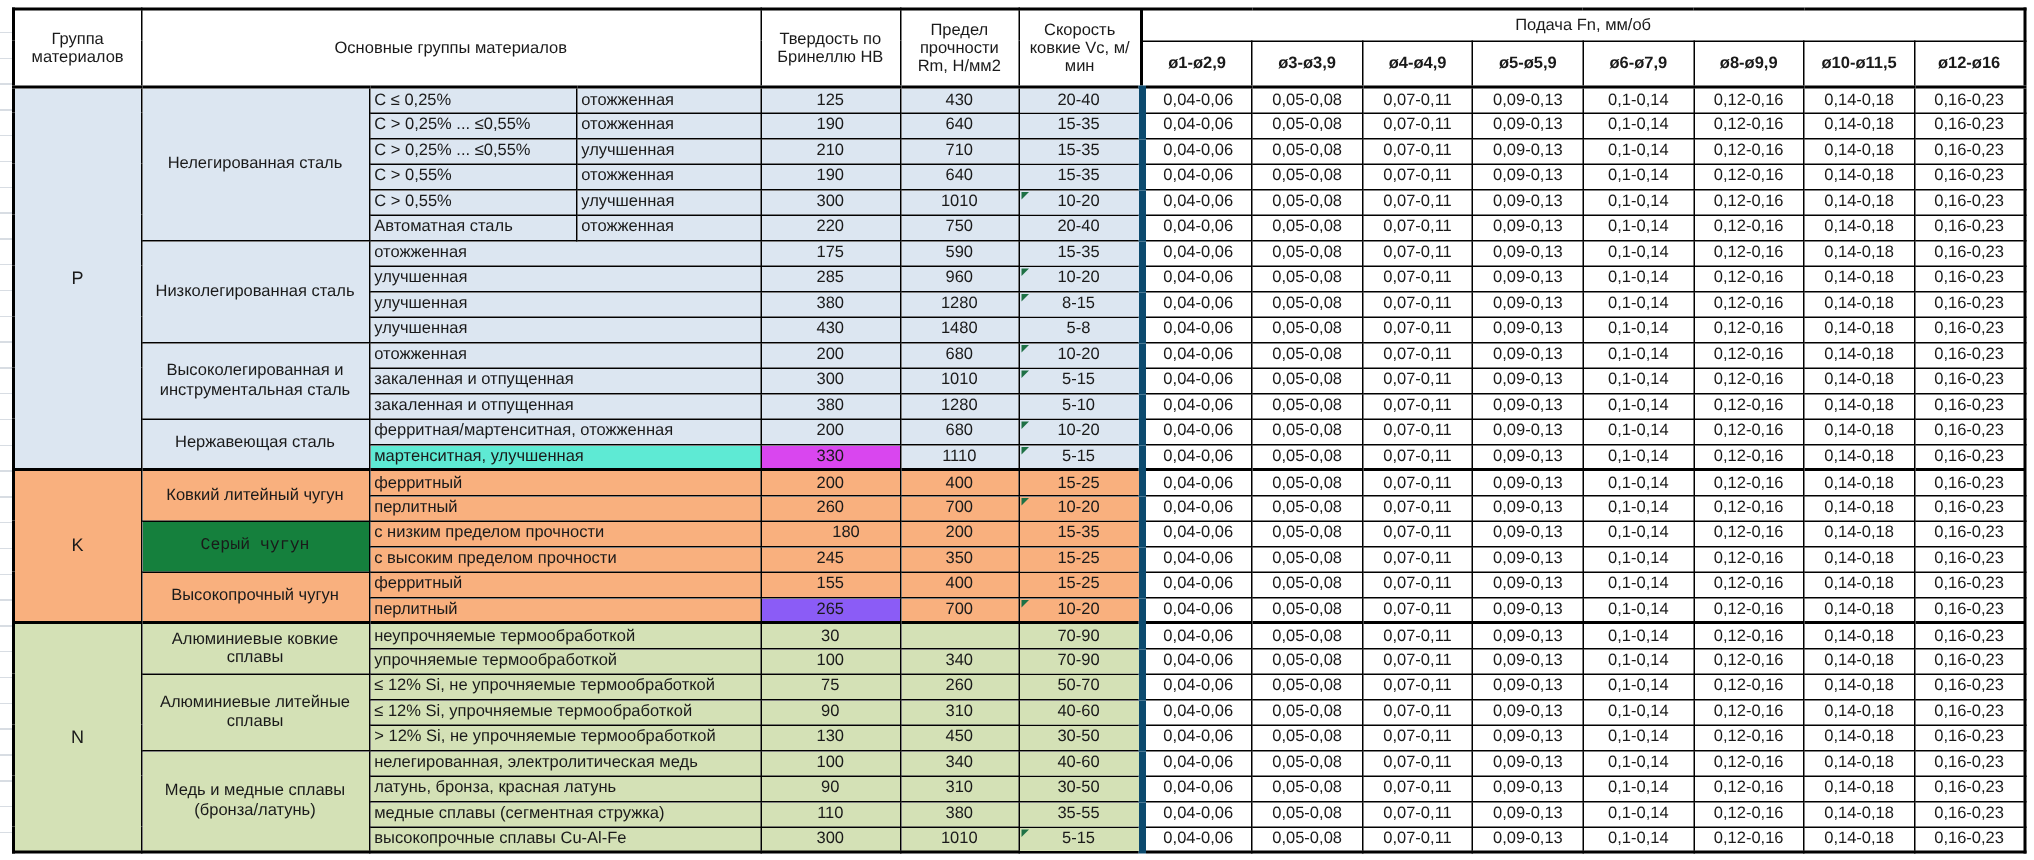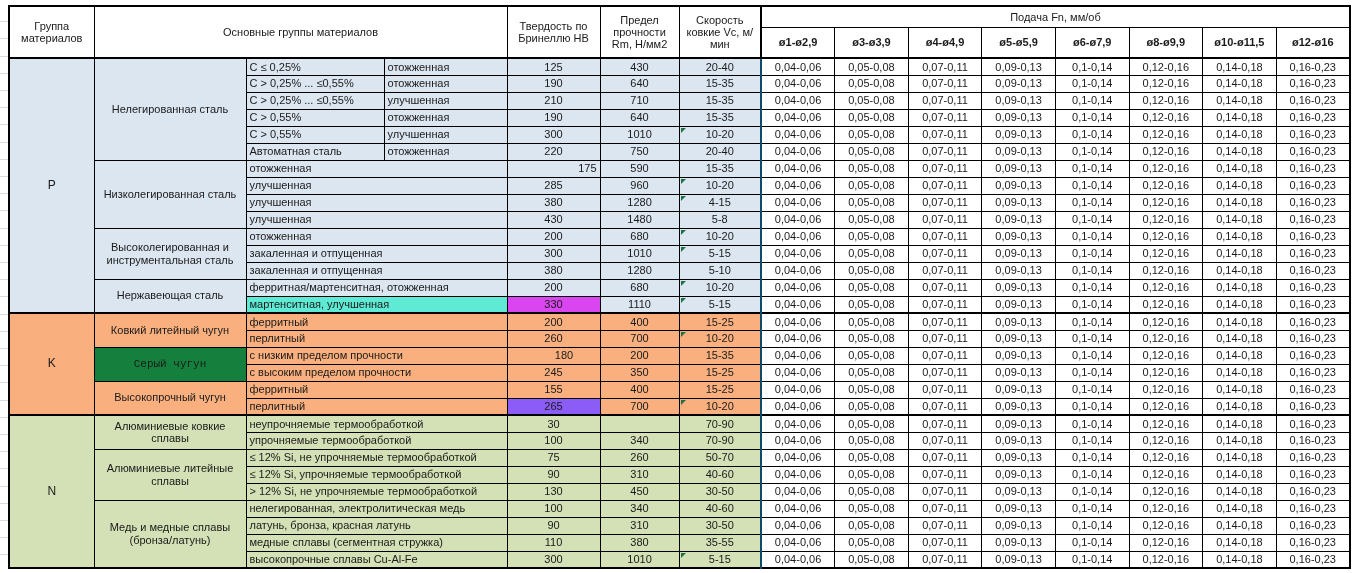--- a/index.html
+++ b/index.html
@@ -27,21 +27,21 @@
   thead tr.h2 { height:31px; }
   thead tr.h2 th { font-weight:bold; }
   thead th.speed { border-right:2px solid #000; }
   tbody tr { height:17px; }
   tbody tr:first-child td { border-top:2px solid #000; }
   tr.section-start td { border-top:2px solid #000; }
   td.letter { text-align:center; font-size:12px; }
   td.name { text-align:center; white-space:normal; line-height:1.15; }
   td.txt { text-align:left; white-space:nowrap; }
   td.num { text-align:center; white-space:nowrap; }
-  td.vc { position:relative; border-right:2px solid #0c4a6e; }
+  td.vc { position:relative; border-right:5px solid #0c4a6e; }
   td.vc.flagged::before {
     content:""; position:absolute; left:1px; top:1px; width:0; height:0;
     border-top:5px solid var(--flag,#1e7145); border-right:5px solid transparent;
   }
   td.feed { background:#ffffff; }
 </style>
 </head>
 <body>
 
 <div class="gridlines-left"></div>
@@ -173,21 +173,21 @@
         <td class="num feed">0,07-0,11</td>
         <td class="num feed">0,09-0,13</td>
         <td class="num feed">0,1-0,14</td>
         <td class="num feed">0,12-0,16</td>
         <td class="num feed">0,14-0,18</td>
         <td class="num feed">0,16-0,23</td>
       </tr>
       <tr>
         <td class="name" rowspan="4" style="background: rgb(220, 230, 241);">Низколегированная сталь</td>
         <td class="txt" colspan="2" style="background: rgb(220, 230, 241);">отожженная</td>
-        <td class="num" style="background: rgb(220, 230, 241); text-align: right;">175</td>
+        <td class="num" style="background: rgb(220, 230, 241);">175</td>
         <td class="num" style="background: rgb(220, 230, 241);">590</td>
         <td class="num vc" style="background: rgb(220, 230, 241);">15-35</td>
         <td class="num feed">0,04-0,06</td>
         <td class="num feed">0,05-0,08</td>
         <td class="num feed">0,07-0,11</td>
         <td class="num feed">0,09-0,13</td>
         <td class="num feed">0,1-0,14</td>
         <td class="num feed">0,12-0,16</td>
         <td class="num feed">0,14-0,18</td>
         <td class="num feed">0,16-0,23</td>
@@ -203,21 +203,21 @@
         <td class="num feed">0,09-0,13</td>
         <td class="num feed">0,1-0,14</td>
         <td class="num feed">0,12-0,16</td>
         <td class="num feed">0,14-0,18</td>
         <td class="num feed">0,16-0,23</td>
       </tr>
       <tr>
         <td class="txt" colspan="2" style="background: rgb(220, 230, 241);">улучшенная</td>
         <td class="num" style="background: rgb(220, 230, 241);">380</td>
         <td class="num" style="background: rgb(220, 230, 241);">1280</td>
-        <td class="num vc flagged" style="background: rgb(220, 230, 241);">4-15</td>
+        <td class="num vc flagged" style="background: rgb(220, 230, 241);">8-15</td>
         <td class="num feed">0,04-0,06</td>
         <td class="num feed">0,05-0,08</td>
         <td class="num feed">0,07-0,11</td>
         <td class="num feed">0,09-0,13</td>
         <td class="num feed">0,1-0,14</td>
         <td class="num feed">0,12-0,16</td>
         <td class="num feed">0,14-0,18</td>
         <td class="num feed">0,16-0,23</td>
       </tr>
       <tr>

